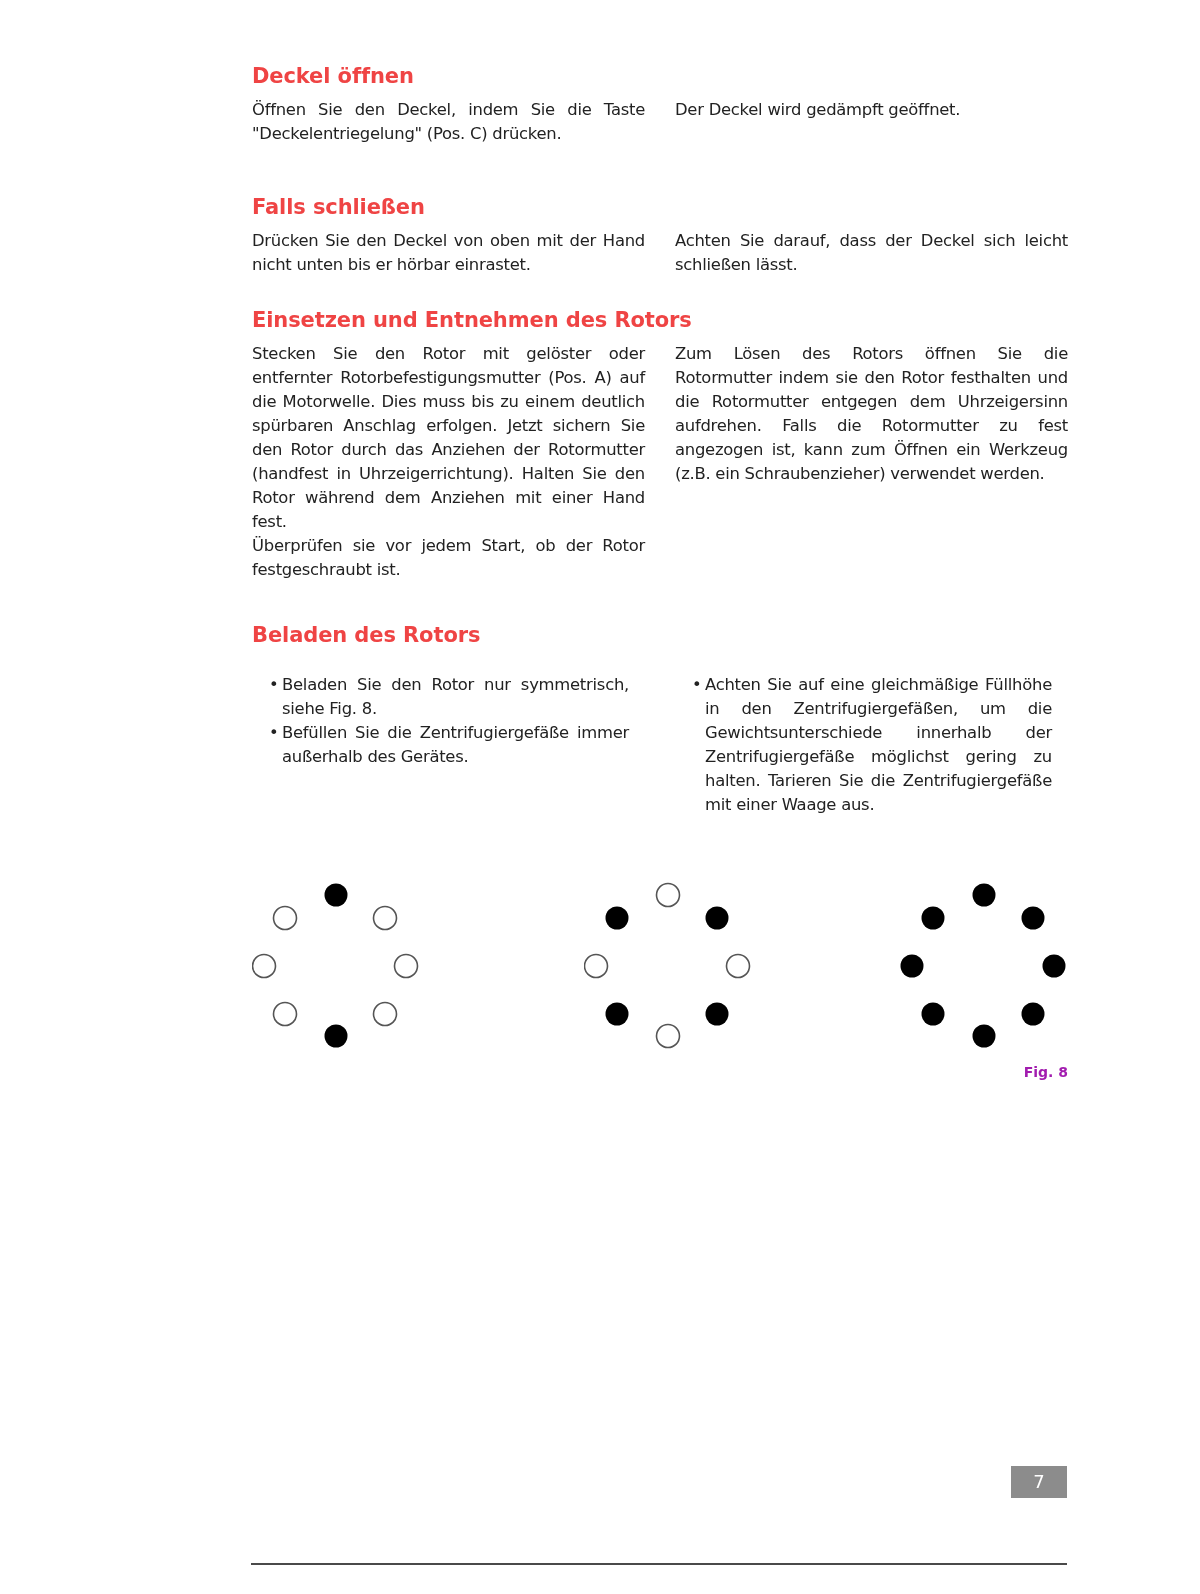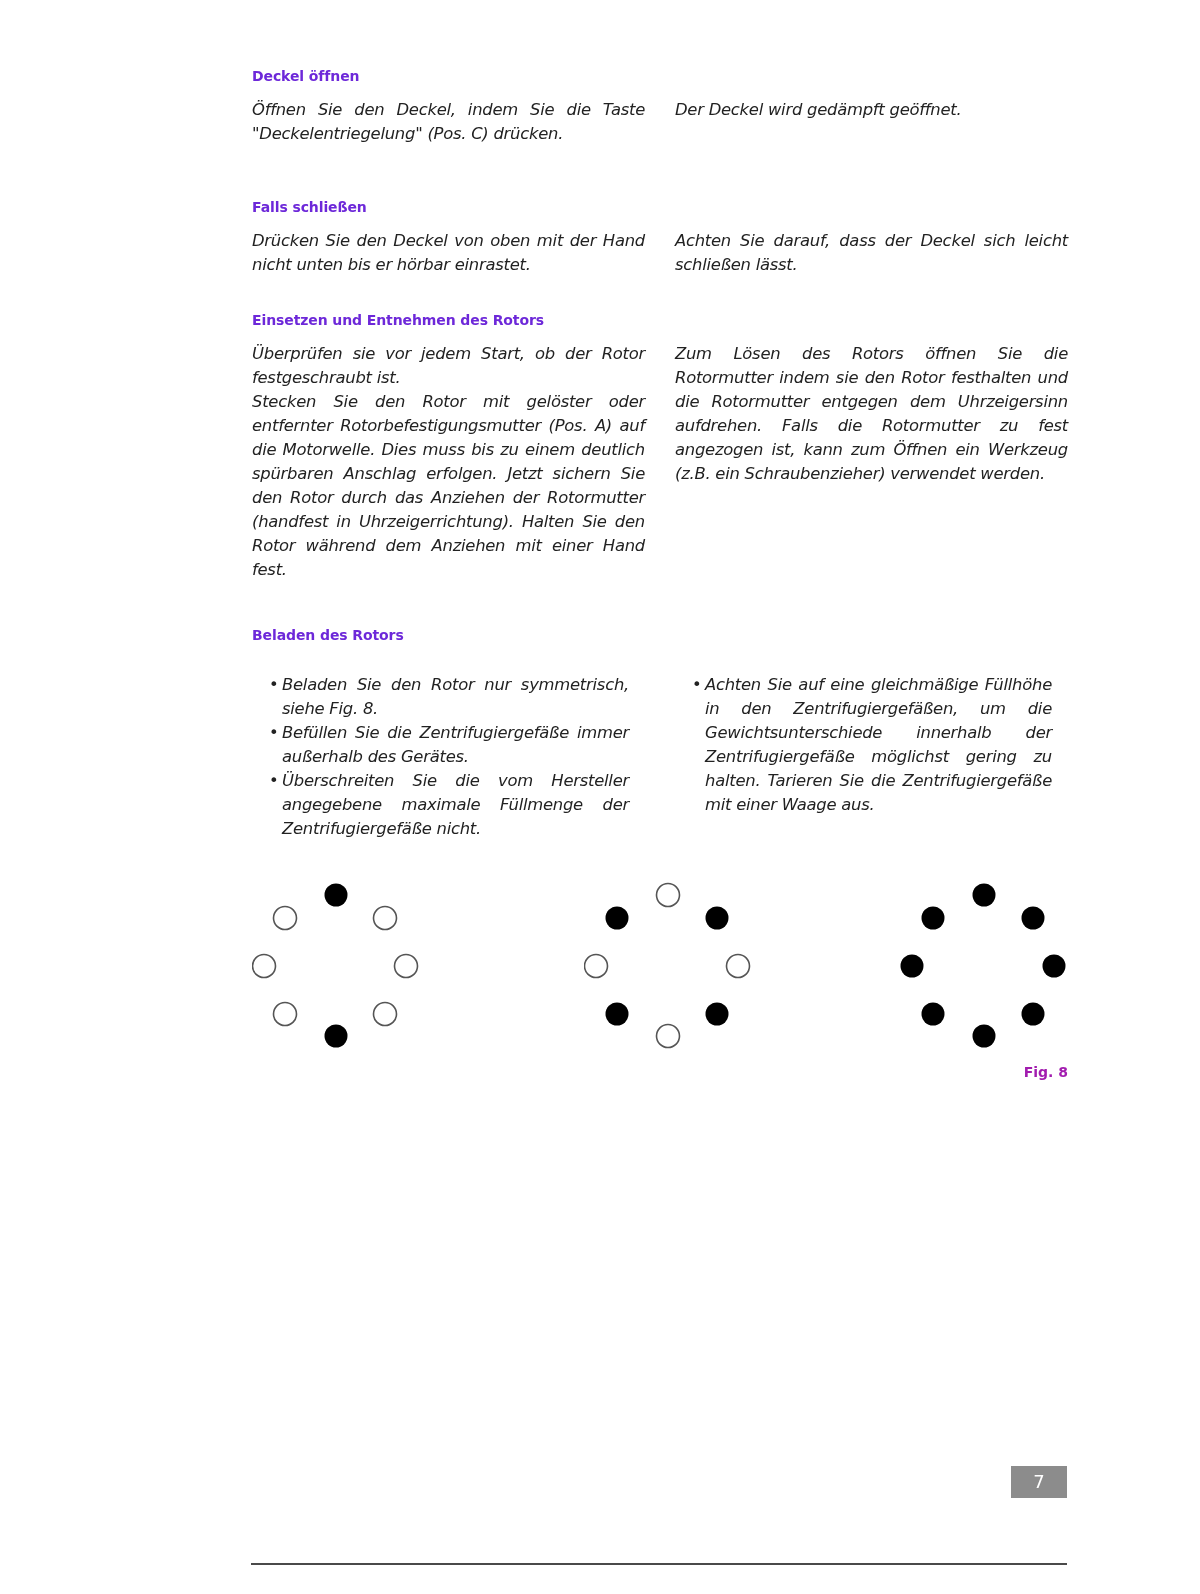--- a/index.html
+++ b/index.html
@@ -15,39 +15,38 @@
       font-family: "DejaVu Sans", "Liberation Sans", sans-serif;
       color: #1a1a1a;
     }
     .section {
       position: absolute;
       left: 252px;
       width: 816px;
     }
     .section-title {
       font-weight: bold;
-      font-size: 14px;
+      font-size: 21px;
       line-height: 24px;
       margin: 0;
-      color: #6d28d9;
+      color: #ef4444;
       letter-spacing: -0.1px;
     }
     .cols {
       display: flex;
       justify-content: space-between;
       margin-top: 10px;
     }
     .col {
       width: 393px;
       font-size: 16.4px;
       line-height: 24px;
       text-align: justify;
       color: #222;
       letter-spacing: -0.25px;
-      font-style: italic;
     }
     .col p {
       margin: 0;
     }
     .bullets {
       list-style: none;
       margin: 16px;
       padding: 0;
     }
     .bullets li {
@@ -128,37 +127,36 @@
     <div class="col">
       <p>Achten Sie darauf, dass der Deckel sich leicht schließen lässt.</p>
     </div>
   </div>
 </div>
 
 <div class="section" style="top:308px;">
   <h2 class="section-title">Einsetzen und Entnehmen des Rotors</h2>
   <div class="cols">
     <div class="col">
+      <p>Stecken Sie den Rotor mit gelöster oder entfernter Rotorbefestigungsmutter (Pos. A) auf die Motorwelle. Dies muss bis zu einem deutlich spürbaren Anschlag erfolgen. Jetzt sichern Sie den Rotor durch das Anziehen der Rotormutter (handfest in Uhrzeigerrichtung). Halten Sie den Rotor während dem Anziehen mit einer Hand fest.</p>
       <p>Überprüfen sie vor jedem Start, ob der Rotor festgeschraubt ist.</p>
-      <p>Stecken Sie den Rotor mit gelöster oder entfernter Rotorbefestigungsmutter (Pos. A) auf die Motorwelle. Dies muss bis zu einem deutlich spürbaren Anschlag erfolgen. Jetzt sichern Sie den Rotor durch das Anziehen der Rotormutter (handfest in Uhrzeigerrichtung). Halten Sie den Rotor während dem Anziehen mit einer Hand fest.</p>
     </div>
     <div class="col">
       <p>Zum Lösen des Rotors öffnen Sie die Rotormutter indem sie den Rotor festhalten und die Rotormutter entgegen dem Uhrzeigersinn aufdrehen. Falls die Rotormutter zu fest angezogen ist, kann zum Öffnen ein Werkzeug (z.B. ein Schraubenzieher) verwendet werden.</p>
     </div>
   </div>
 </div>
 
 <div class="section" style="top:623px;">
   <h2 class="section-title">Beladen des Rotors</h2>
   <div class="cols">
     <div class="col">
       <ul class="bullets">
         <li>Beladen Sie den Rotor nur symmetrisch, siehe Fig. 8.</li>
         <li>Befüllen Sie die Zentrifugiergefäße immer außerhalb des Gerätes.</li>
-        <li>Überschreiten Sie die vom Hersteller angegebene maximale Füllmenge der Zentrifugiergefäße nicht.</li>
       </ul>
     </div>
     <div class="col">
       <ul class="bullets right-bullets">
         <li>Achten Sie auf eine gleichmäßige Füllhöhe in den Zentrifugiergefäßen, um die Gewichtsunterschiede innerhalb der Zentrifugiergefäße möglichst gering zu halten. Tarieren Sie die Zentrifugiergefäße mit einer Waage aus.</li>
       </ul>
     </div>
   </div>
 </div>
 

